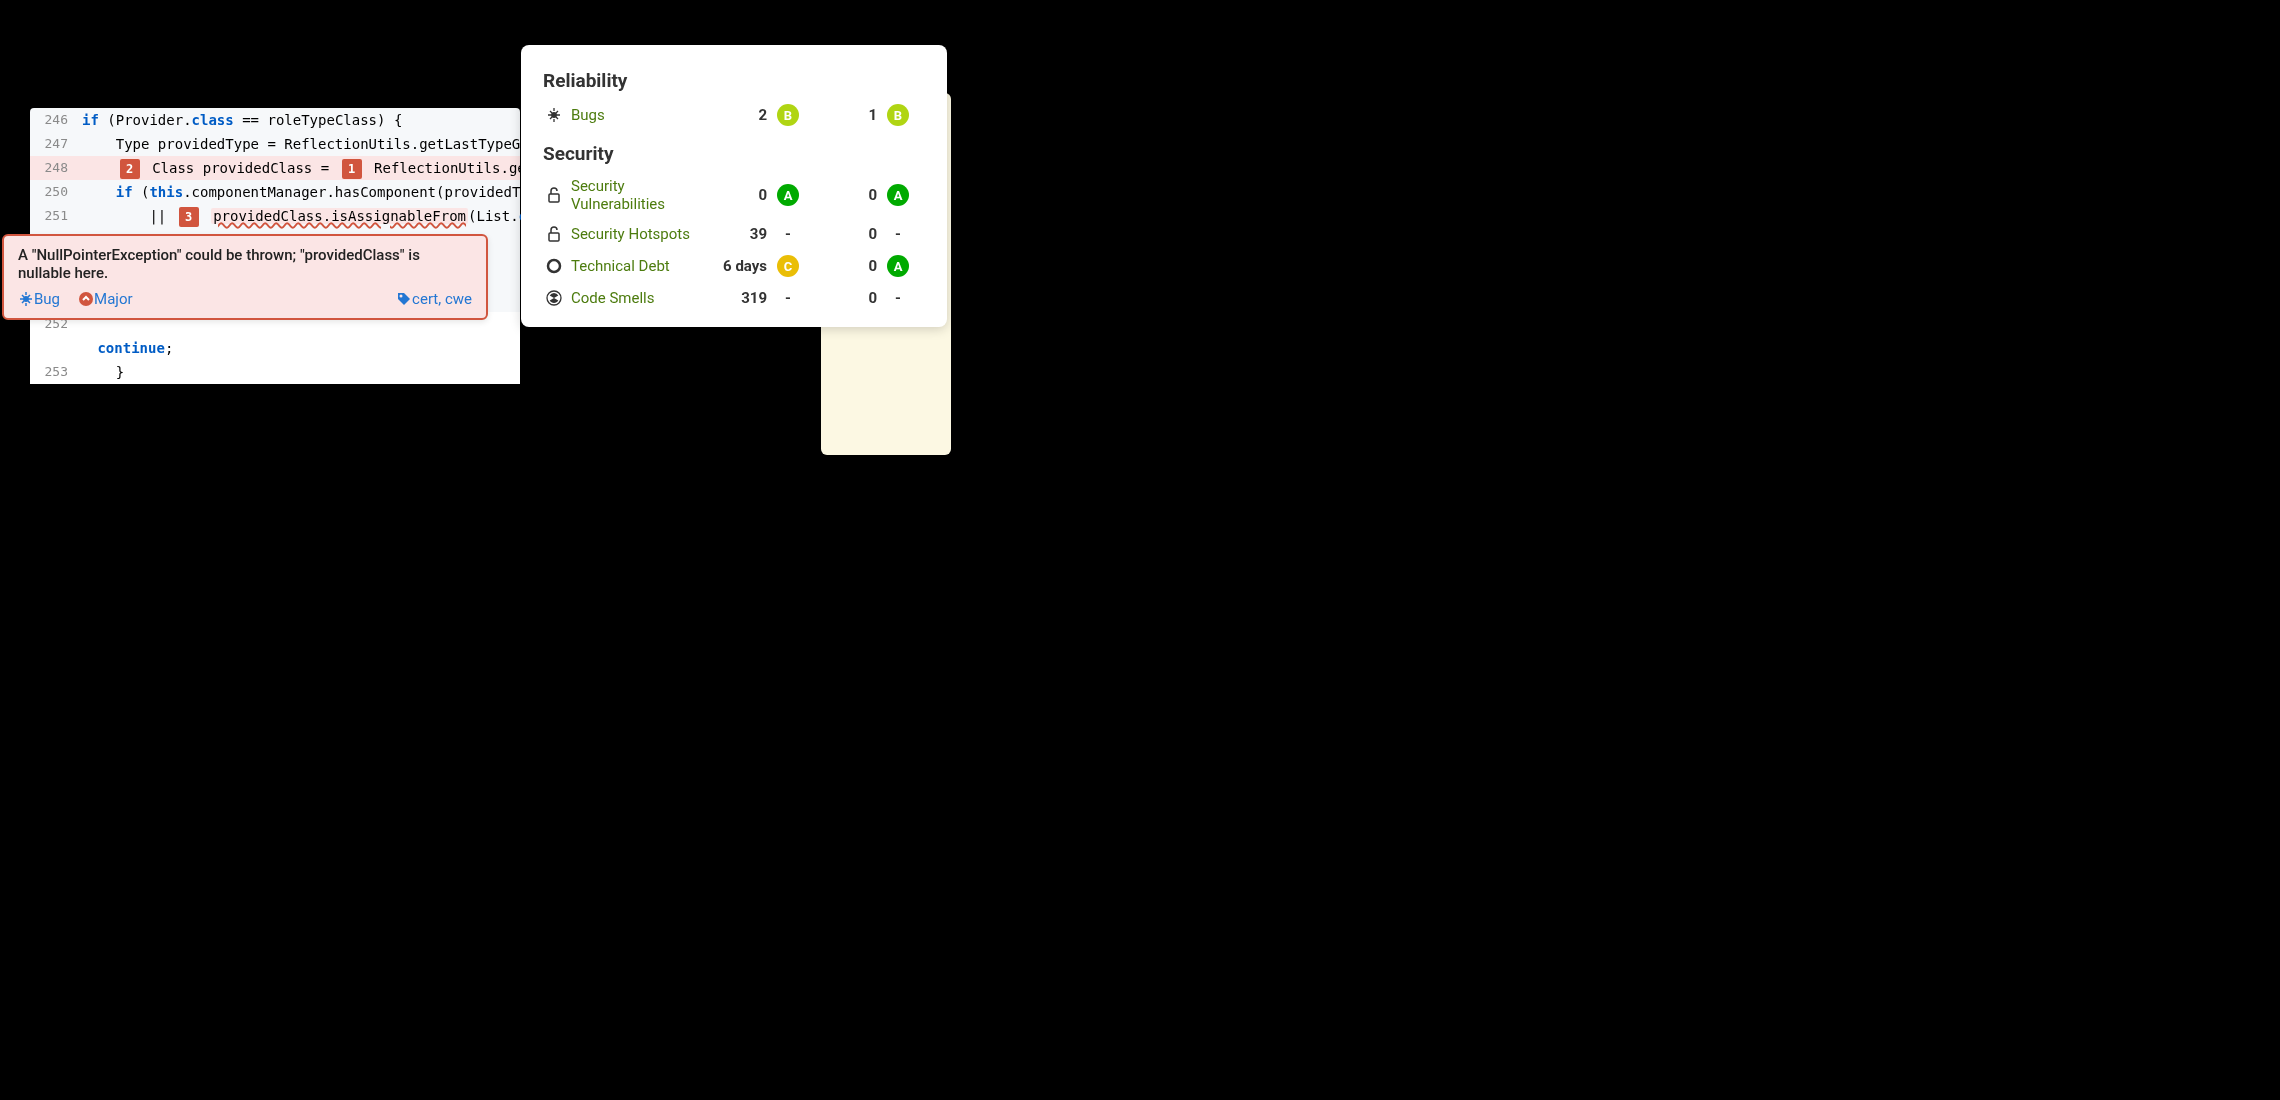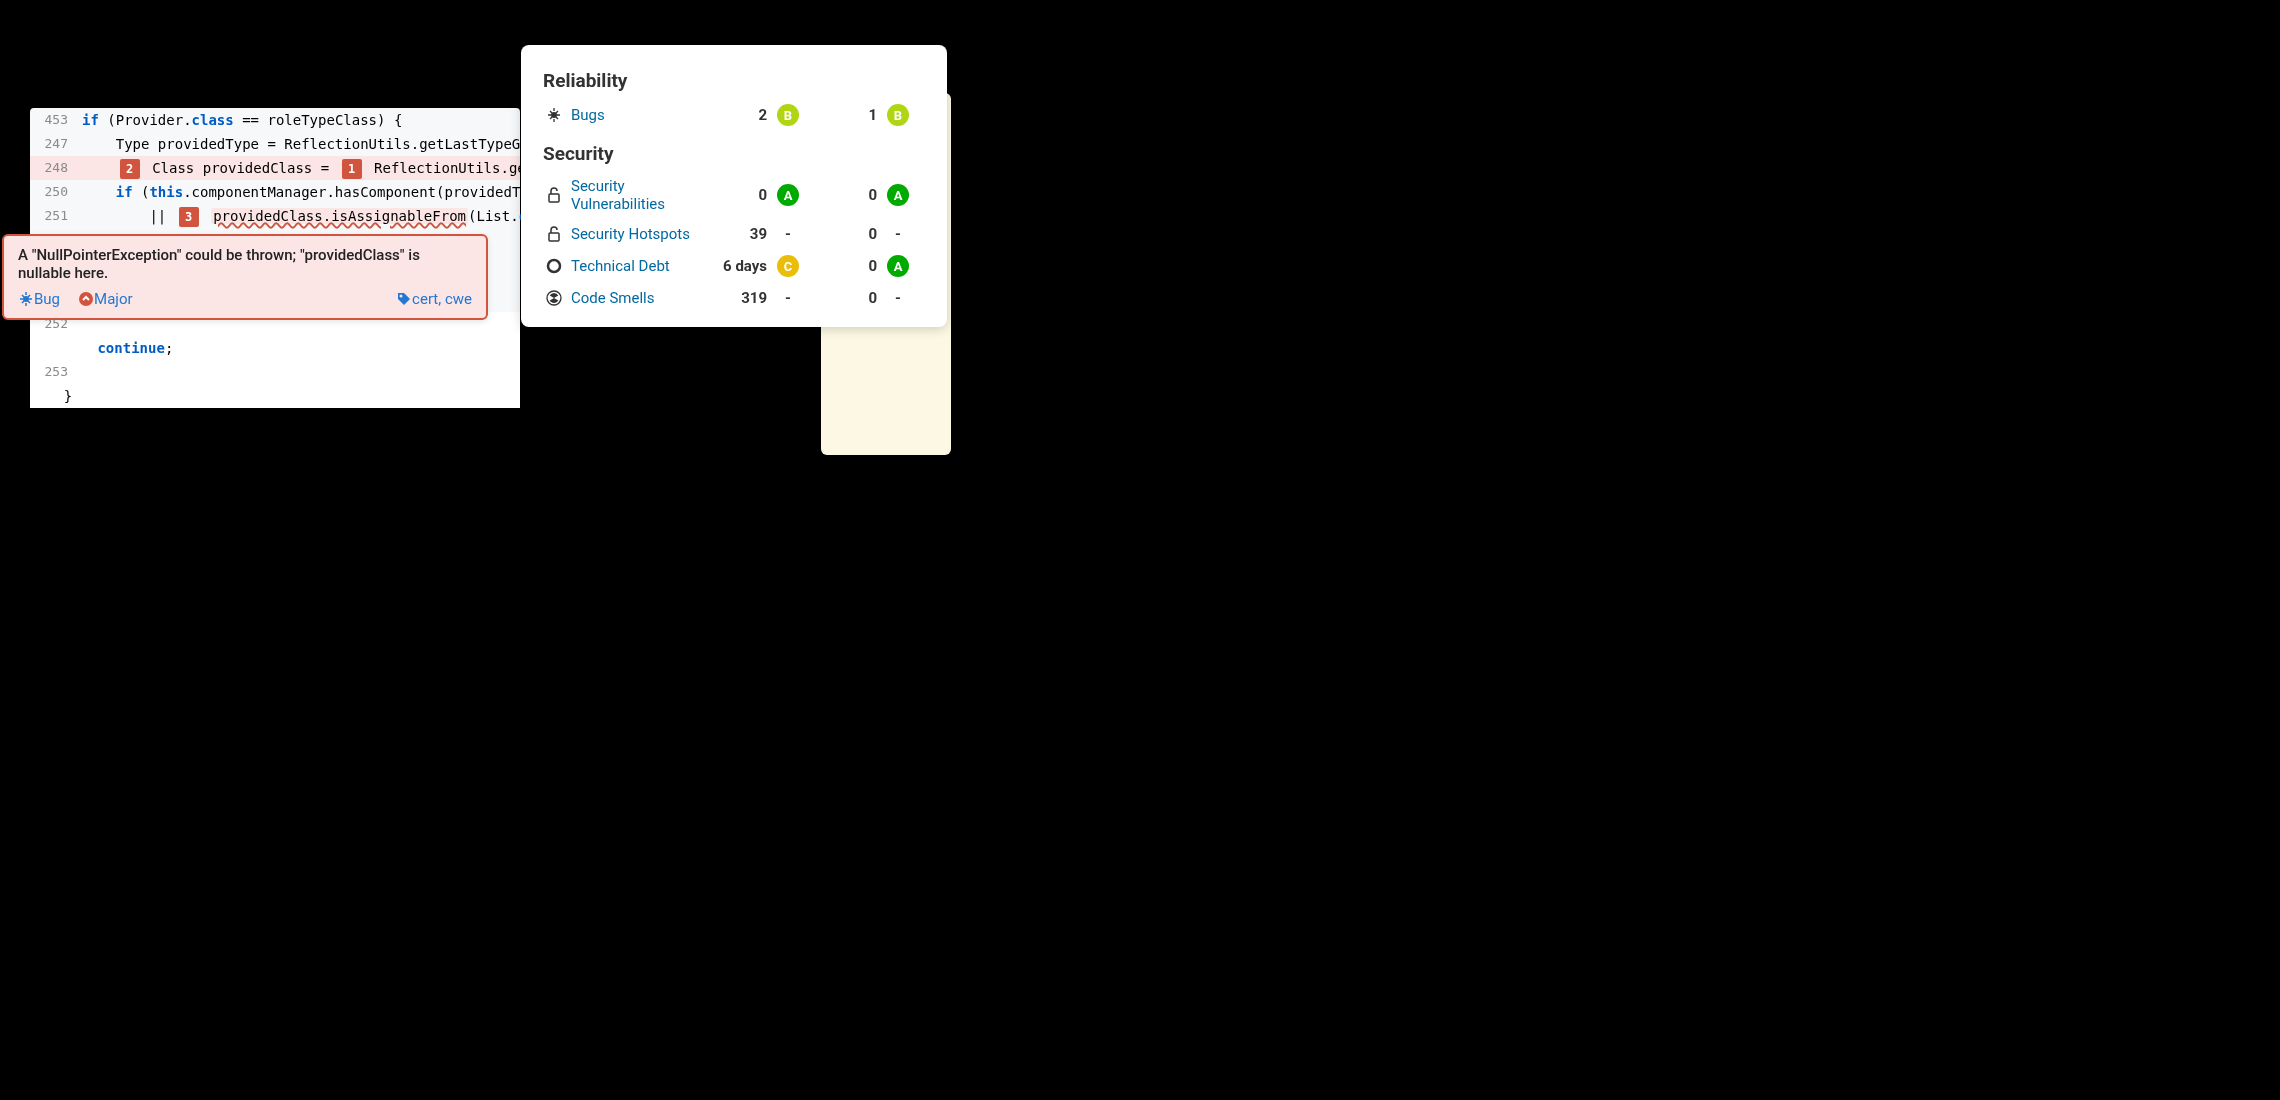--- a/index.html
+++ b/index.html
@@ -20,42 +20,42 @@
 .issue-meta { display: flex; align-items: center; gap: 18px; }
 .issue-tag { display: flex; align-items: center; gap: 0; color: #2477d3; font-size: 15px; }
 .issue-tag svg { flex-shrink: 0; }
 .spacer { flex: 1; }
 
 .metrics-panel { position: absolute; top: 45px; left: 521px; width: 426px; background: #fff; border-radius: 8px; box-shadow: 0 2px 12px rgba(0,0,0,0.18); padding: 0; }
 .metrics-body { padding: 14px 16px 14px 0; position: relative; }
 .section-title { font-size: 19px; font-weight: 700; color: #333; padding: 10px 0 6px 22px; }
 .metric-row { display: flex; align-items: center; padding: 6px 22px; font-size: 15px; }
 .metric-icon { width: 22px; display: flex; align-items: center; justify-content: center; }
-.metric-label { flex: 1; padding-left: 6px; color: #0369a1; }
+.metric-label { flex: 1; padding-left: 6px; color: #4d7c0f; }
 .metric-value { width: 62px; text-align: right; font-weight: 700; color: #333; font-size: 15px; }
 .rating { width: 22px; height: 22px; border-radius: 50%; display: flex; align-items: center; justify-content: center; font-weight: 700; color: #fff; font-size: 13px; margin-left: 10px; }
 .rating.A { background: #00aa00; }
 .rating.B { background: #b0d513; color:#fff; }
 .rating.C { background: #eabe06; }
 .dash { width: 22px; margin-left: 10px; text-align: center; font-weight: 700; color: #333; }
 .nc { width: 110px; display: flex; align-items: center; justify-content: flex-end; }
 .nc .metric-value { width: 40px; }
 
 .newcode-panel { position: absolute; top: 48px; right: -4px; width: 130px; height: 362px; background: #fcf8e3; border-radius: 6px 6px 6px 6px; z-index: -1; padding: 12px 0; text-align: center; }
 .newcode-title { font-weight: 700; font-size: 15px; color: #333; }
 .newcode-sub { font-size: 11px; color: #666; margin-top: 2px; }
 
 .metrics-wrap { position: relative; }
 </style>
 </head>
 <body>
 
 <div class="code-panel">
   <div class="code-line">
-    <span class="gutter">453</span>
+    <span class="gutter">246</span>
     <span class="code-text"><span class="kw">if</span> (Provider.<span class="kw">class</span> == roleTypeClass) {</span>
   </div>
   <div class="code-line">
     <span class="gutter">247</span>
     <span class="code-text">    Type providedType = ReflectionUtils.getLastTypeGenericArgument(dependen</span>
   </div>
   <div class="code-line hl-line">
     <span class="gutter">248</span>
     <span class="code-text">    <span class="marker">2</span> Class providedClass = <span class="marker">1</span> ReflectionUtils.getTypeClass(providedType);</span>
   </div>
@@ -65,21 +65,21 @@
   </div>
   <div class="code-line">
     <span class="gutter">251</span>
     <span class="code-text">        || <span class="marker">3</span> <span class="hl underline-red">providedClass.isAssignableFrom</span>(List.<span class="kw">class</span>) || providedClass.</span>
   </div>
   <div style="height:84px"></div>
   <div class="code-line" style="background:#fff;flex-direction:column;">
     <span class="gutter">252</span>
     <span class="code-text">        <span class="kw">continue</span>;</span>
   </div>
-  <div class="code-line" style="background:#fff;flex-direction:column;">
+  <div class="code-line" style="background:#fff;">
     <span class="gutter">253</span>
     <span class="code-text">    }</span>
   </div>
 </div>
 
 <div class="issue-box">
   <div class="issue-msg">A "NullPointerException" could be thrown; "providedClass" is nullable here.</div>
   <div class="issue-meta">
     <span class="issue-tag">
       <svg width="16" height="16" viewBox="0 0 16 16">

